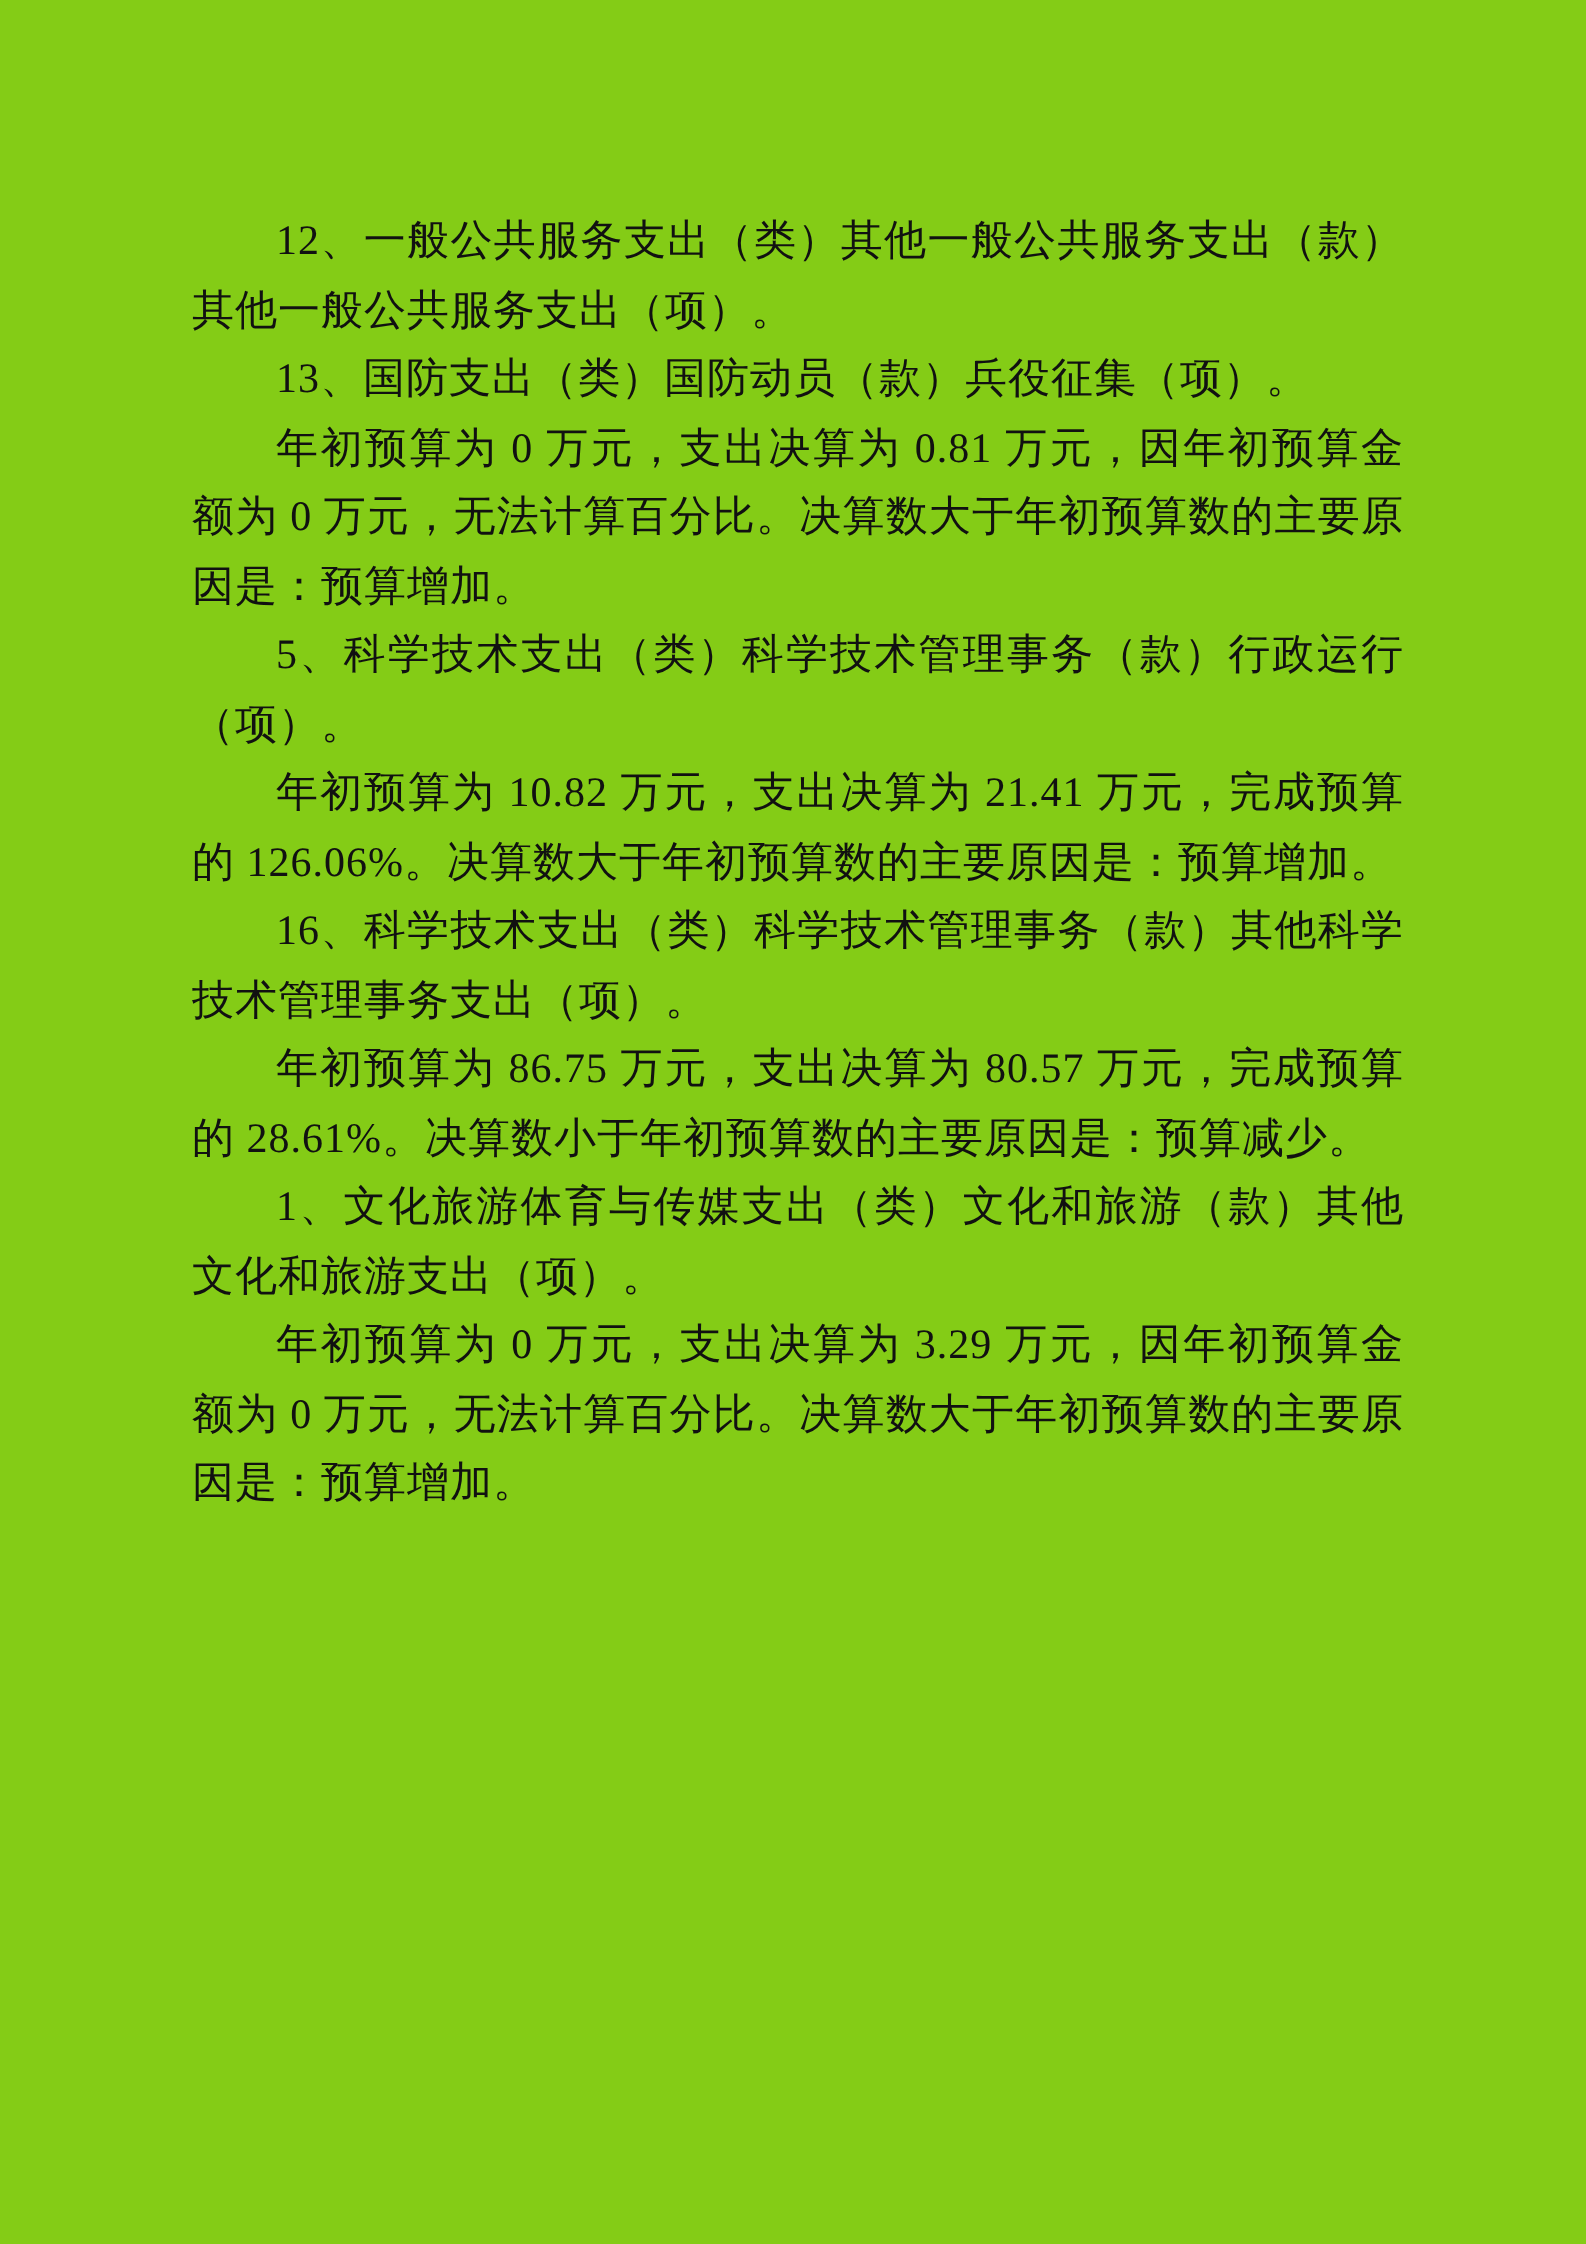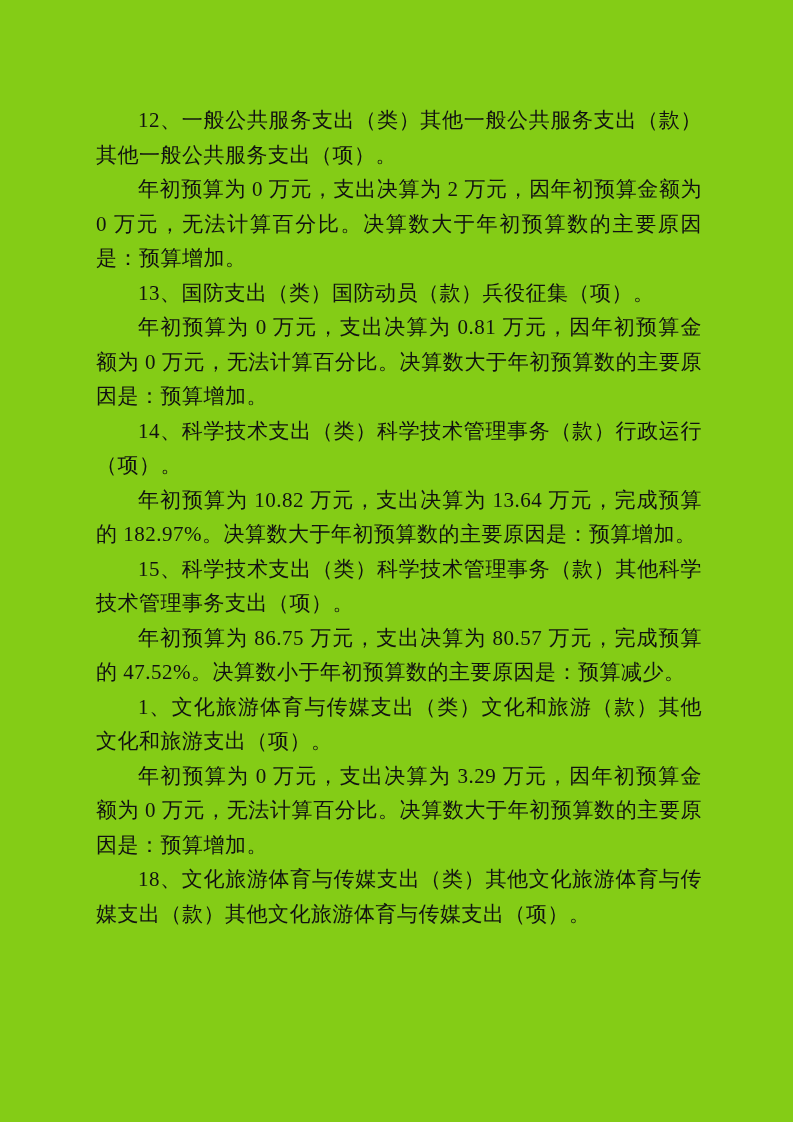--- a/index.html
+++ b/index.html
@@ -32,24 +32,22 @@
     letter-spacing: 0.5px;
     color: #111111;
   }
 </style>
 </head>
 <body>
 
 <div class="page">
   <div class="content">
     <p>12、一般公共服务支出（类）其他一般公共服务支出（款）其他一般公共服务支出（项）。</p>
-    <p>年初预算为 0 万元，支出决算为 2 万元，因年初预算金额为 0 万元，无法计算百分比。决算数大于年初预算数的主要原因是：预算增加。</p>
     <p>13、国防支出（类）国防动员（款）兵役征集（项）。</p>
     <p>年初预算为 0 万元，支出决算为 0.81 万元，因年初预算金额为 0 万元，无法计算百分比。决算数大于年初预算数的主要原因是：预算增加。</p>
-    <p>14、科学技术支出（类）科学技术管理事务（款）行政运行（项）。</p>
-    <p>年初预算为 10.82 万元，支出决算为 13.64 万元，完成预算的 182.97%。决算数大于年初预算数的主要原因是：预算增加。</p>
-    <p>15、科学技术支出（类）科学技术管理事务（款）其他科学技术管理事务支出（项）。</p>
-    <p>年初预算为 86.75 万元，支出决算为 80.57 万元，完成预算的 47.52%。决算数小于年初预算数的主要原因是：预算减少。</p>
+    <p>5、科学技术支出（类）科学技术管理事务（款）行政运行（项）。</p>
+    <p>年初预算为 10.82 万元，支出决算为 21.41 万元，完成预算的 126.06%。决算数大于年初预算数的主要原因是：预算增加。</p>
+    <p>16、科学技术支出（类）科学技术管理事务（款）其他科学技术管理事务支出（项）。</p>
+    <p>年初预算为 86.75 万元，支出决算为 80.57 万元，完成预算的 28.61%。决算数小于年初预算数的主要原因是：预算减少。</p>
     <p>1、文化旅游体育与传媒支出（类）文化和旅游（款）其他文化和旅游支出（项）。</p>
     <p>年初预算为 0 万元，支出决算为 3.29 万元，因年初预算金额为 0 万元，无法计算百分比。决算数大于年初预算数的主要原因是：预算增加。</p>
-    <p>18、文化旅游体育与传媒支出（类）其他文化旅游体育与传媒支出（款）其他文化旅游体育与传媒支出（项）。</p>
   </div>
 </div>
 
 </body></html>

